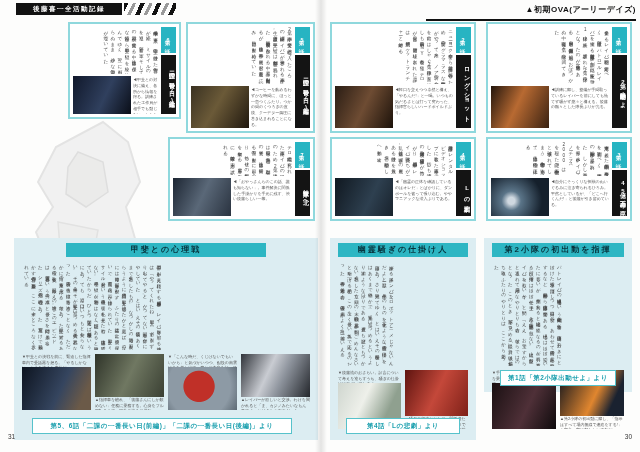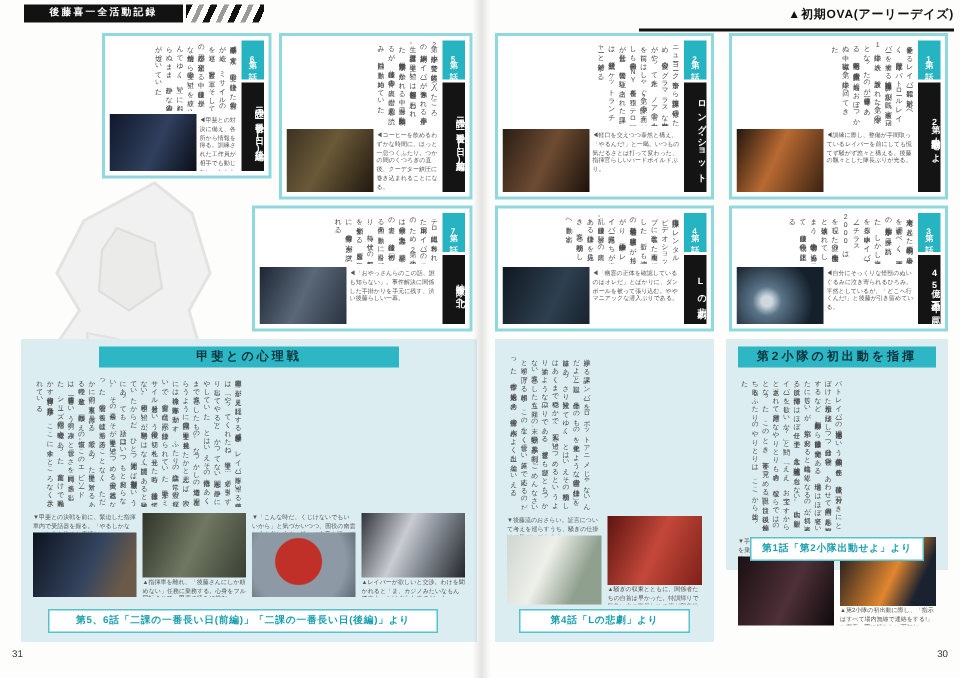--- a/index.html
+++ b/index.html
@@ -37,21 +37,21 @@
 
   .pos-c5{left:186px;top:22px;width:129px;height:111px;}
   .pos-c6{left:68px; top:22px;width:113px;height:97px;}
   .pos-c7{left:168px;top:137px;width:147px;height:84px;}
   .pos-c2{left:330px;top:22px;width:146px;height:111px;}
   .pos-c4{left:330px;top:137px;width:146px;height:84px;}
   .pos-c1{left:486px;top:22px;width:146px;height:111px;}
   .pos-c3{left:486px;top:137px;width:146px;height:84px;}
 
   
-  .panel{position:absolute;background:#dcedf2;box-sizing:border-box;padding:5px 8px 6px;}
+  .panel{position:absolute;background:#dcedf2;box-sizing:border-box;padding:5px 8px 6px;margin-top:12px;}
   .p0{left:14px;top:226px;width:304px;height:202px;}
   .p1{left:330px;top:226px;width:146px;height:202px;}
   .p2{left:484px;top:226px;width:148px;height:154px;}
   .phdr{background:#2db6c3;color:#07333d;font-weight:bold;font-size:8px;height:14px;line-height:14px;
         text-align:center;letter-spacing:2px;}
   .p0 .phdr{width:200px;margin:0 auto;}
   .pbody{overflow:hidden;font-size:4.5px;line-height:1.55;letter-spacing:0.4px;color:#454545;margin-top:5px;}
   .p0 .pbody{height:88px;}
   .p1 .pbody,.p2 .pbody{height:104px;}
   .pstrip{display:flex;gap:4px;margin-top:4px;}
@@ -215,20 +215,21 @@
       </div>
       <div class="pgroup">
         <div class="sphoto sp4"></div>
         <div class="scap">▲レイバーが欲しいと交渉。わけを聞かれると「ま、カジノみたいなもんですよ」とはぐらかすのだった。</div>
       </div>
     </div>
     <div class="srcbox">第5、6話「二課の一番長い日(前編)」「二課の一番長い日(後編)」より</div>
   </div>
 
   <div class="panel p1">
+    <div class="phdr">幽霊騒ぎの仕掛け人</div>
     <div class="pbody v">嫌がる二課メンバーを「ロボットアニメじゃないんだよ」と一蹴し、作品そのものを茶化すような「幽霊の仕掛け」を、後藤はあっさり見抜いてゆく。とはいえその種明かしはあくまで穏やかで、犯人を追いつめるというより諭すような口ぶりである。捜査とも遊びともつかない飄々とした立ち回りの末、騒動の黒幕が判明。「ごめんなさい」と頭を下げる相手に、この上なく優しい笑みで応えるのだった。事件の後始末も含め、後藤の人柄がよく出た一編といえる。</div>
     <div class="pstrip">
       <div class="pgroup">
         <div class="scap">▼後藤流のおさらい。証言について考えを巡らすうち、騒ぎの仕掛けに気づいてしまう。</div>
         <div class="sphoto sp5"></div>
       </div>
       <div class="pgroup">
         <div class="sphoto sp6"></div>
         <div class="scap">▲騒ぎの収束とともに、関係者たちの自首は早かった。特訓帰りで気負い立つ隊員たちの姿が印象的だ。</div>
       </div>

